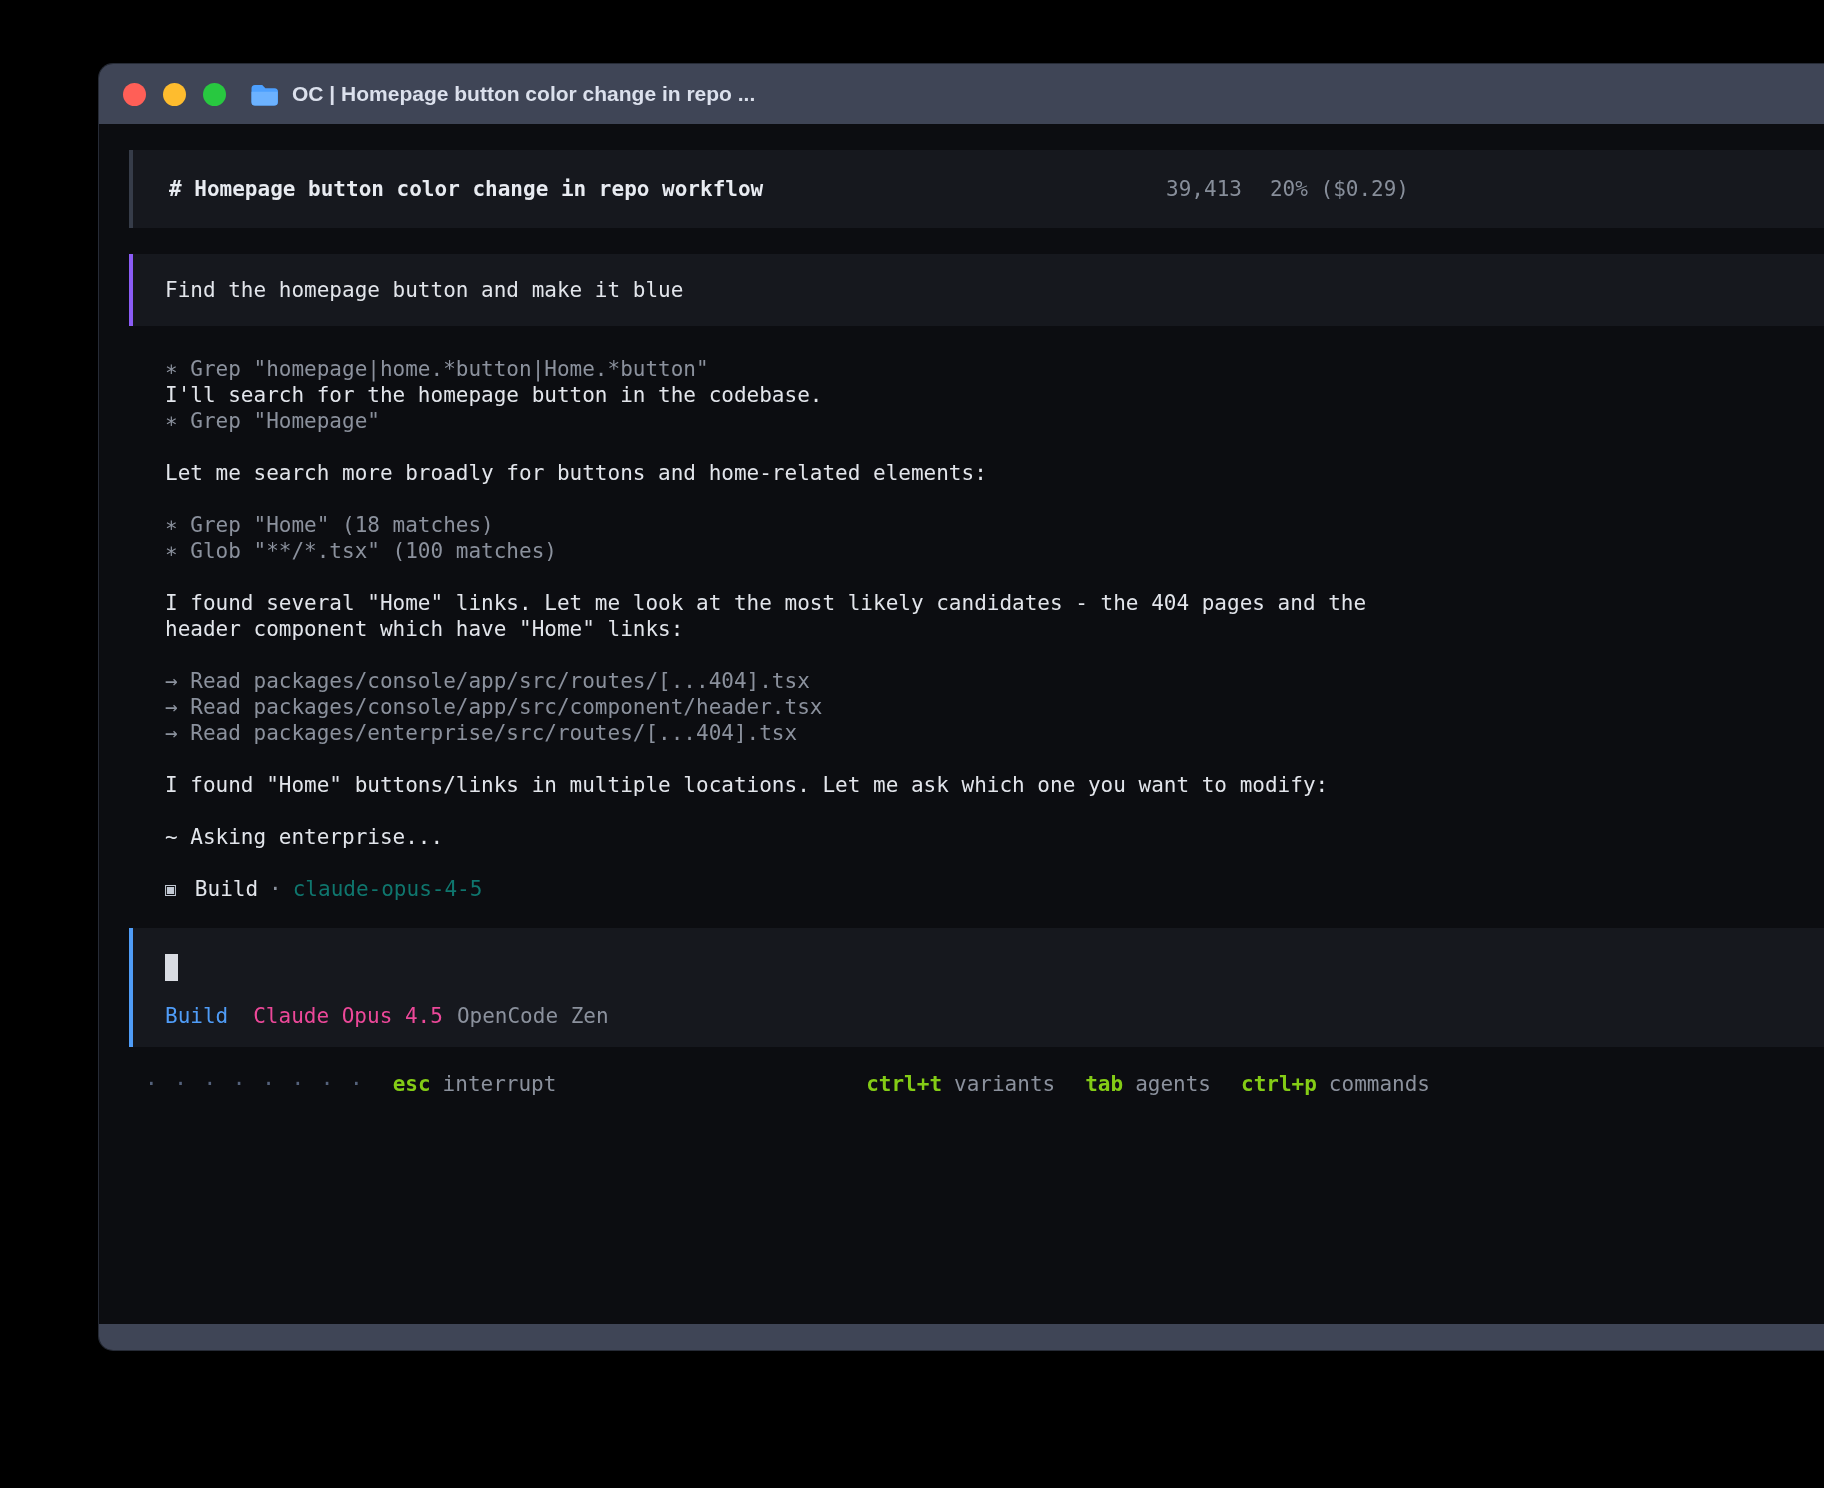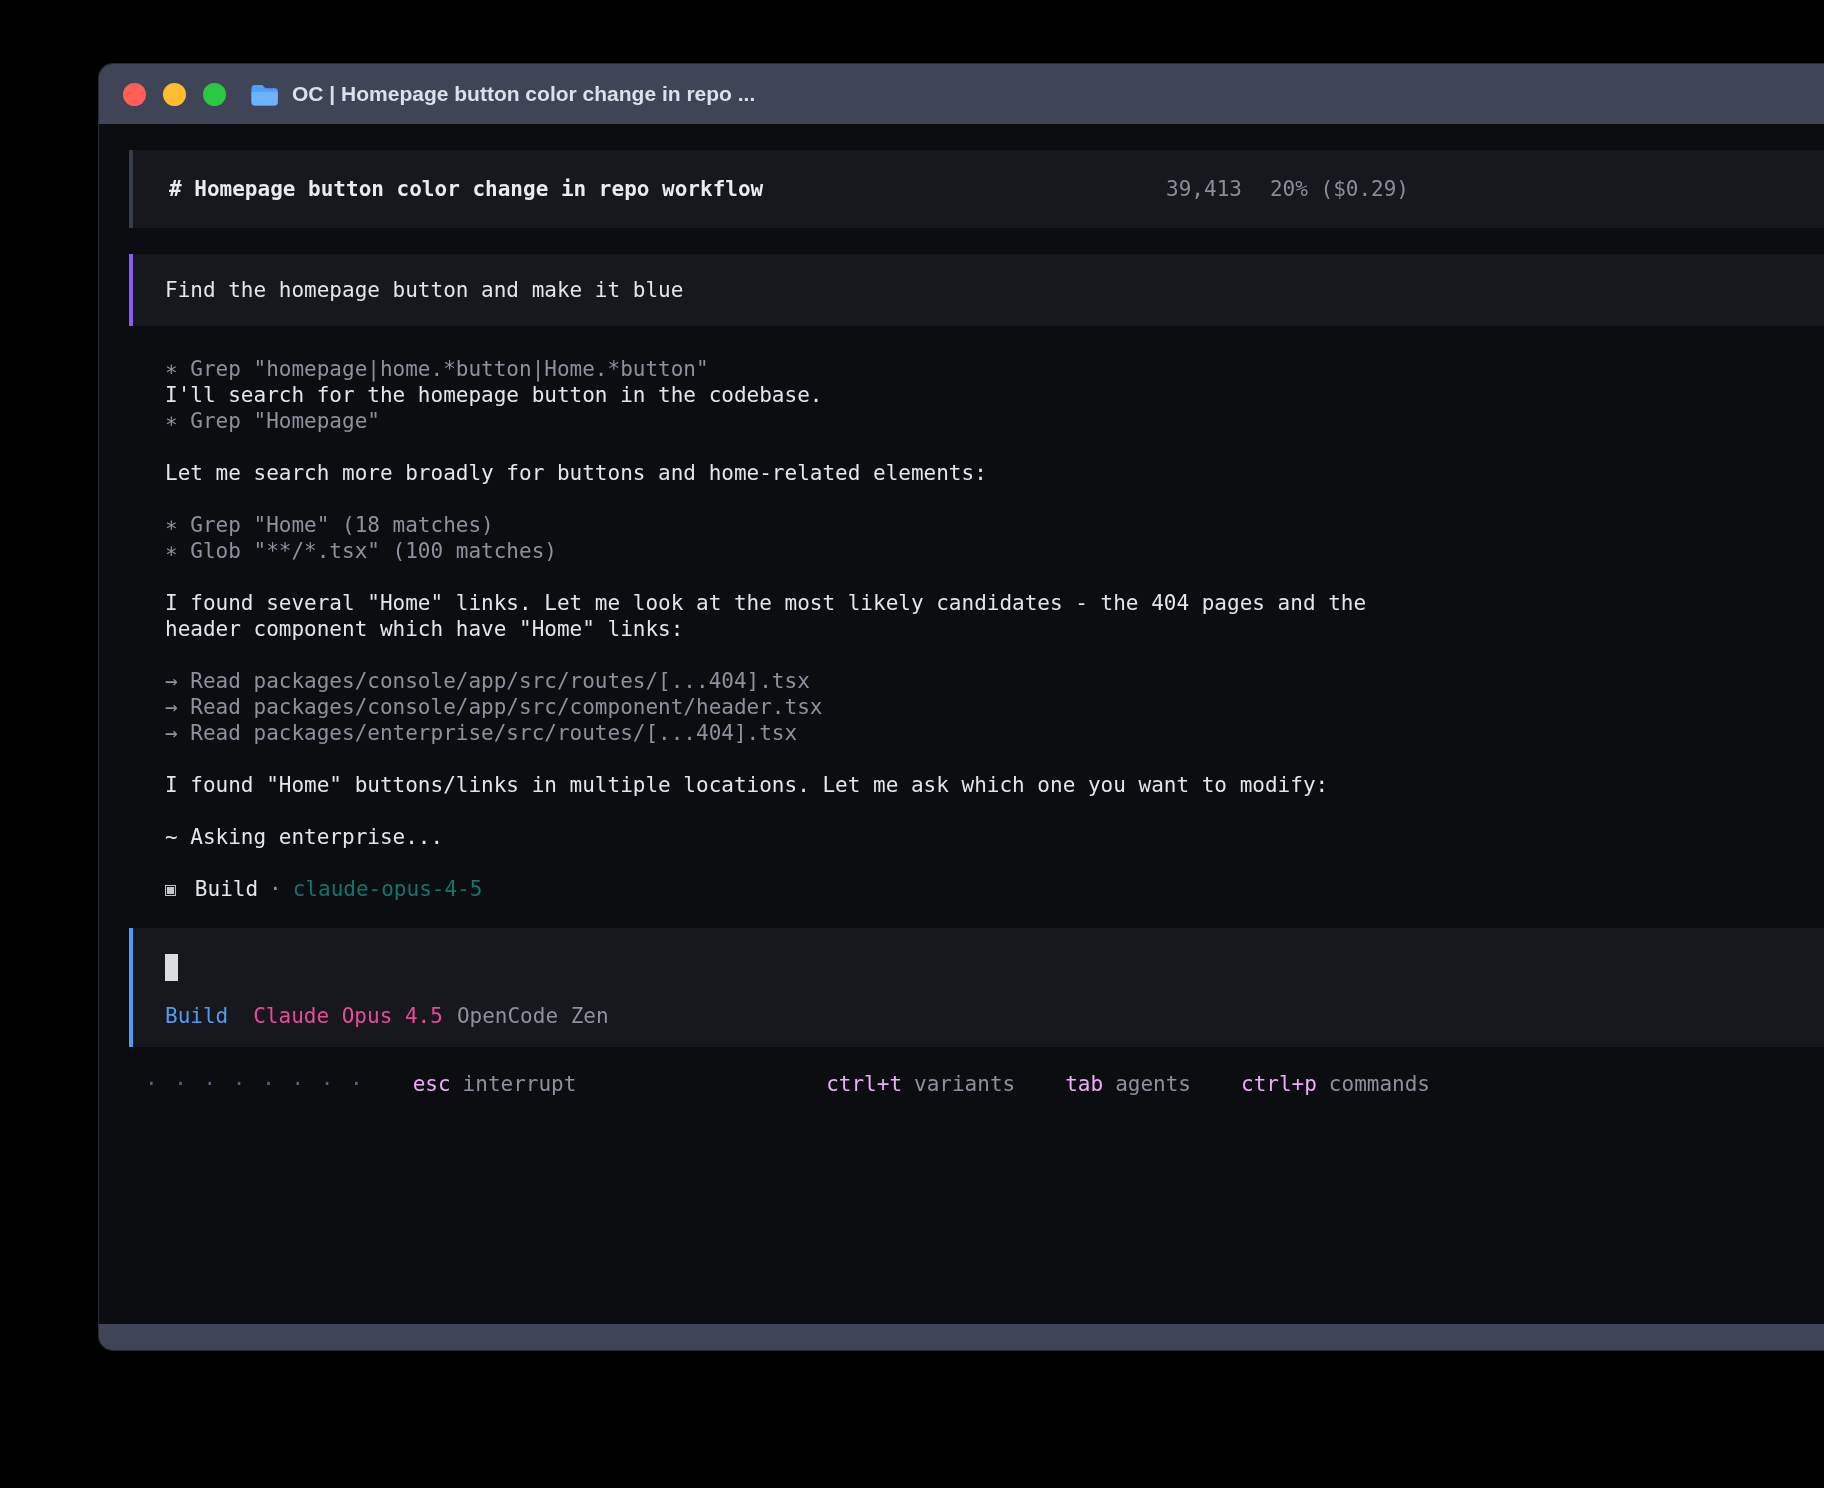--- a/index.html
+++ b/index.html
@@ -89,21 +89,21 @@
   .provider-name { color:#8b919d; }
 
   .statusbar {
     margin:24px 0 0 16px;
     width:1285px;
     display:flex; justify-content:space-between; align-items:center;
     white-space:pre;
   }
   .sb-left, .sb-right { display:flex; align-items:center; }
   .dots { color:#55627c; letter-spacing:2px; margin-right:28px; }
-  .key { color:#f0abfc; font-weight:normal;margin-left:20px; }
+  .key { color:#84cc16; font-weight:bold; }
   .lbl { color:#8b919d; margin-left:12px; }
   .hint { display:flex; align-items:center; }
   .hint + .hint { margin-left:30px; }
 
   .footer-bar {
     position:absolute; left:0; right:0; bottom:0;
     height:26px;
     background:#3f4556;
   }
 </style>

